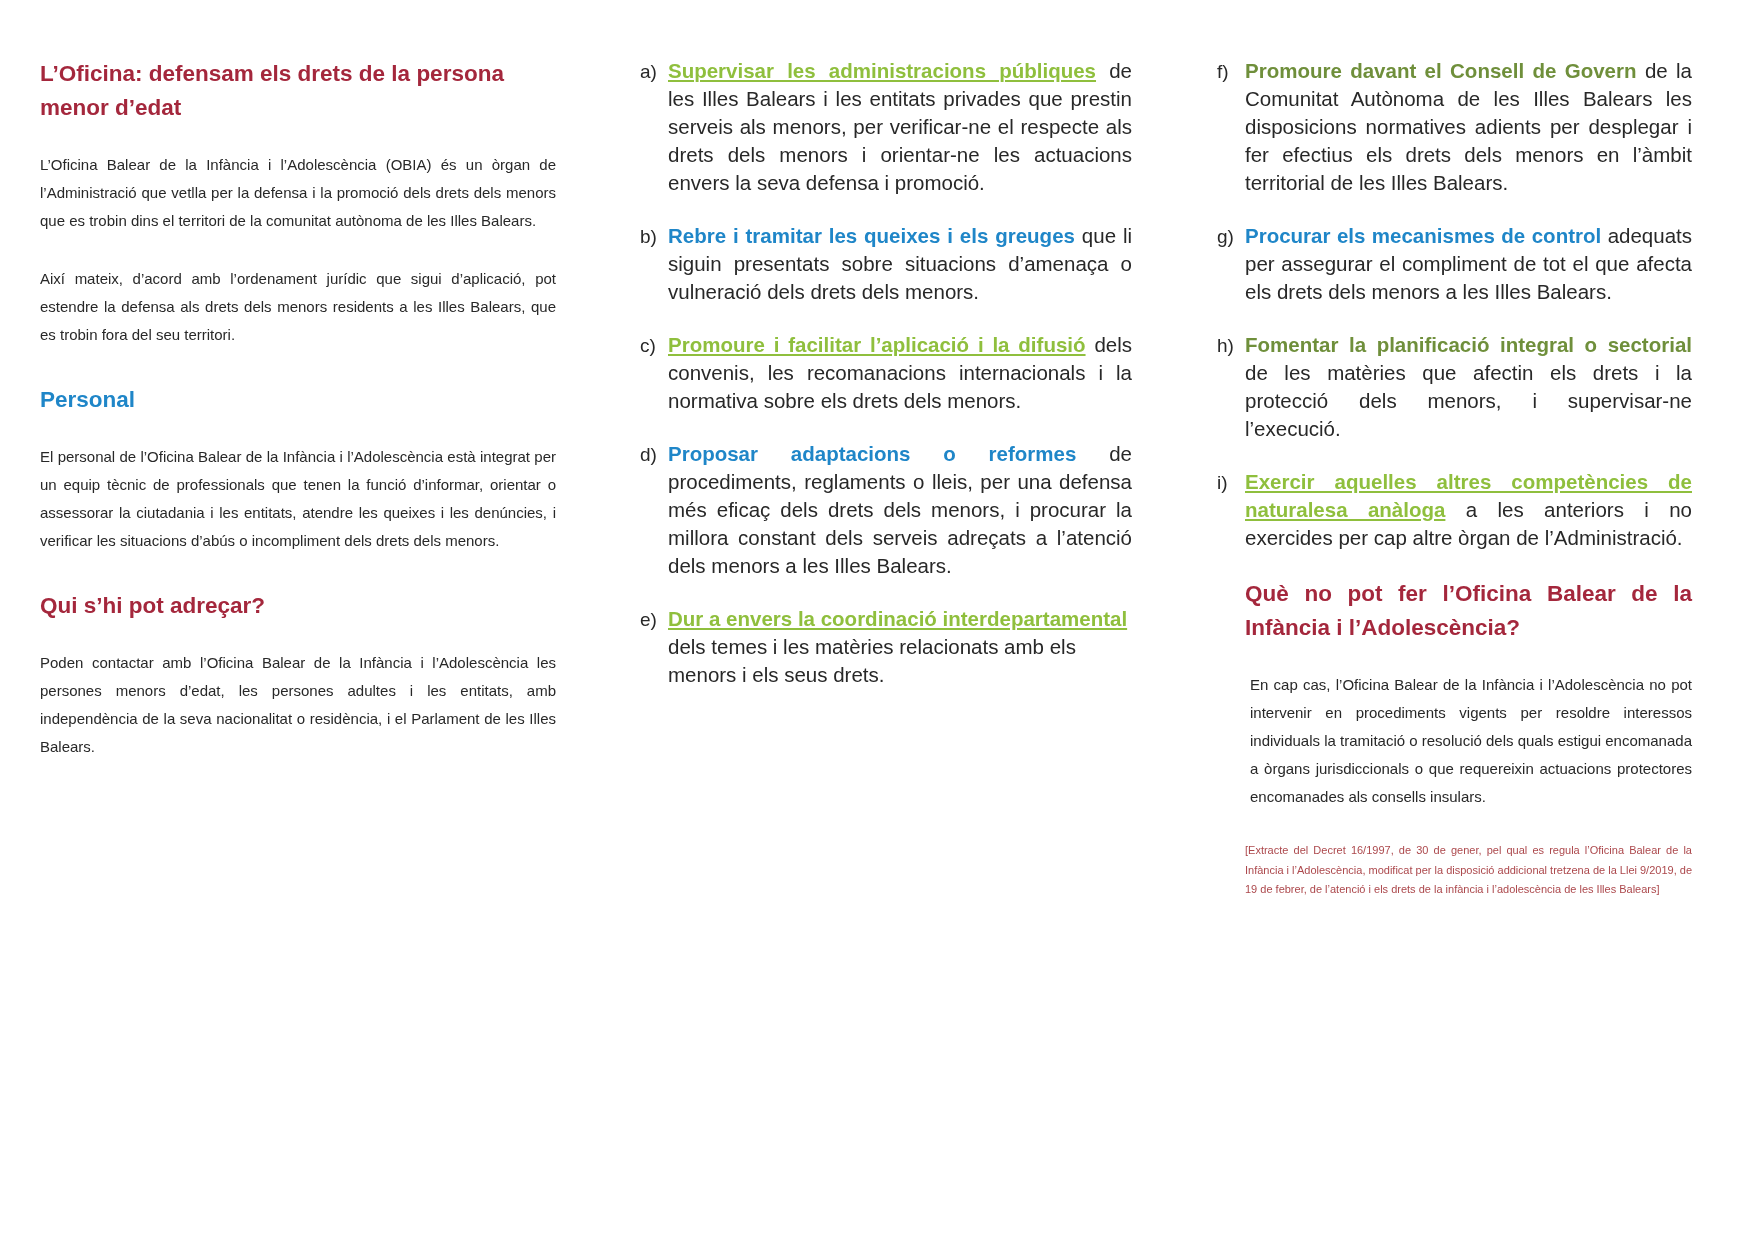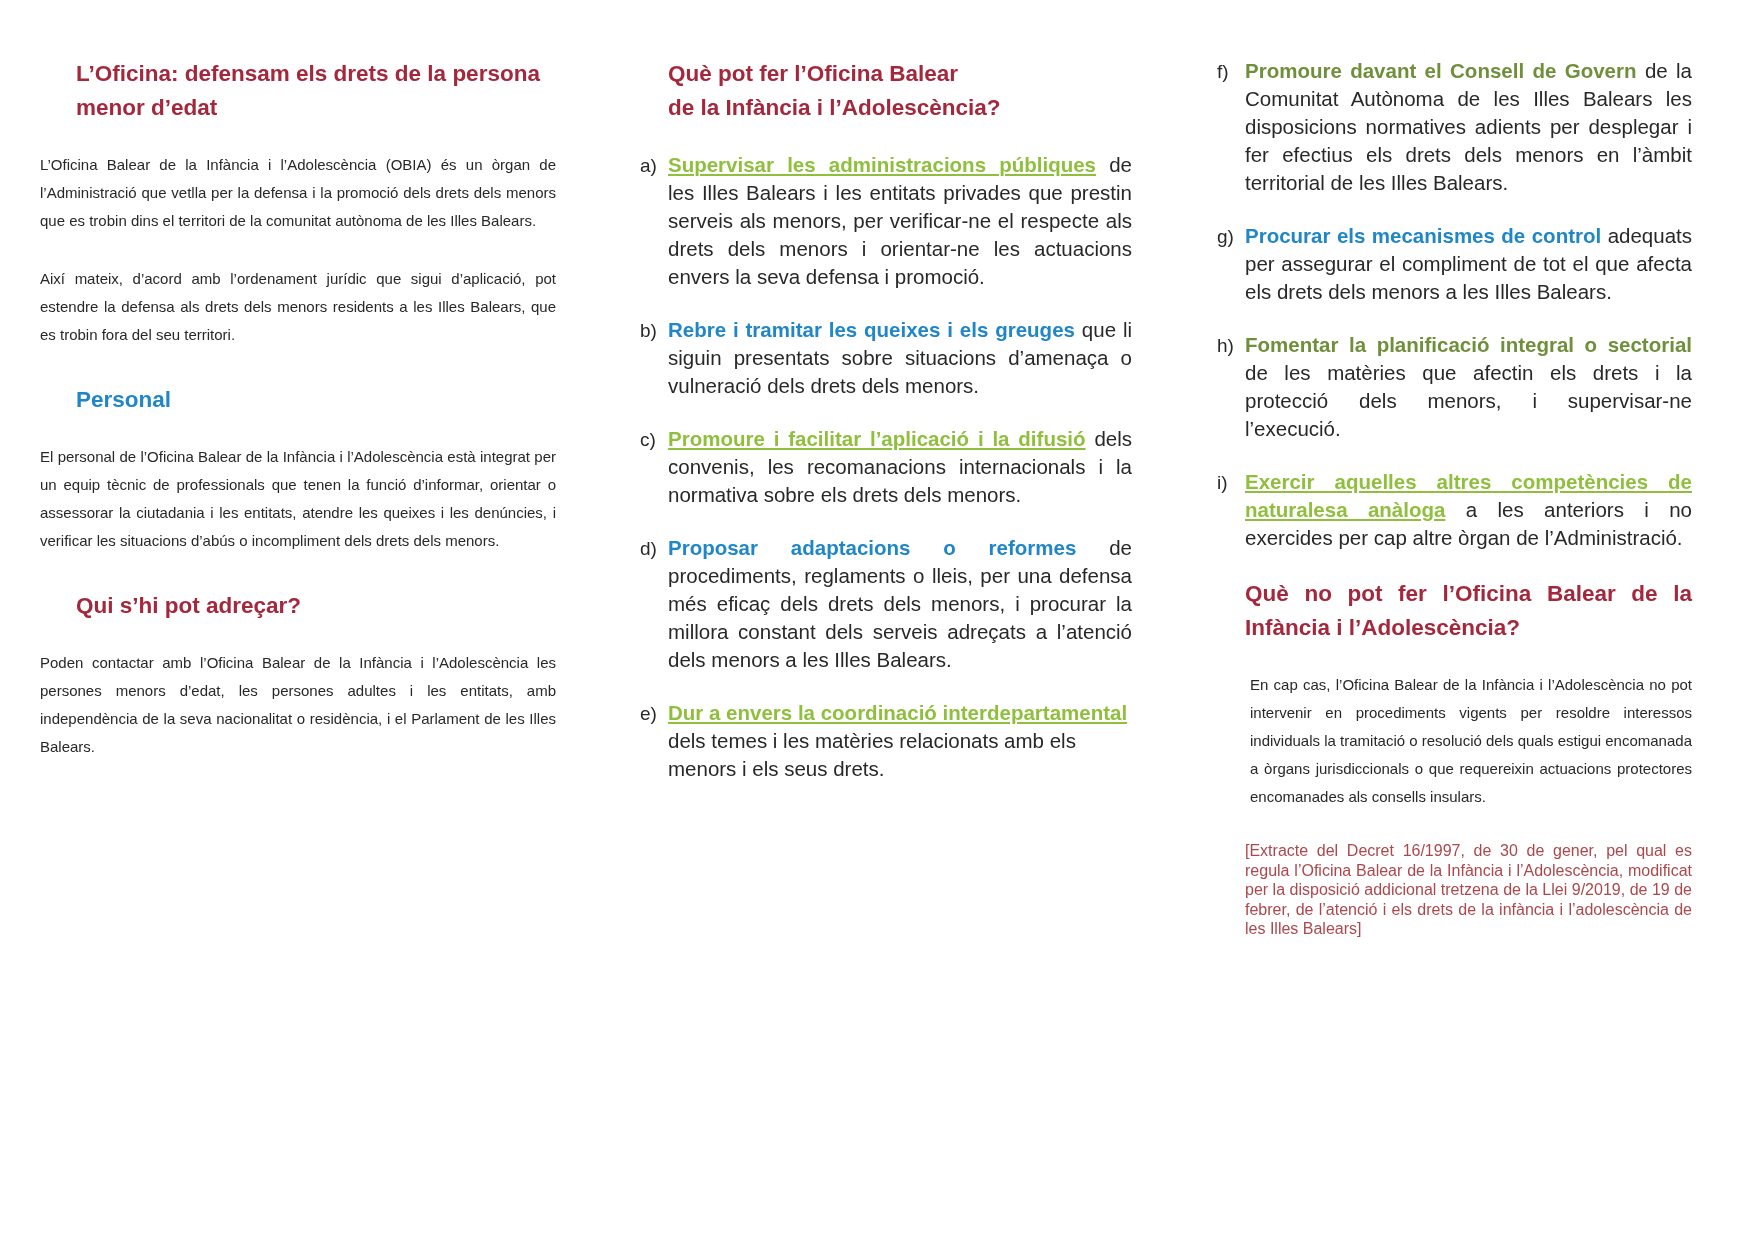--- a/index.html
+++ b/index.html
@@ -26,21 +26,20 @@
   .col-2 { left: 640px; width: 492px; }
   .col-3 { left: 1217px; width: 475px; }
 
   .heading {
     font-size: 22.5px;
     font-weight: 700;
     line-height: 34px;
     color: var(--red);
     margin-bottom: 26px;
     white-space: pre-line;
-    margin-left: 36px;
   }
   .heading.blue { color: var(--blue); }
   .heading.justify { text-align: justify; }
   .col-2 .heading, .col-3 .heading { margin-left: 28px; }
 
   .para {
     font-size: 15px;
     line-height: 28px;
     text-align: justify;
     margin-bottom: 30px;
@@ -62,21 +61,21 @@
     top: 1px;
     font-size: 19px;
     color: var(--body-text);
   }
   .hl { font-weight: 700; }
   .hl[data-hl="green-bright"] { color: var(--green-bright); text-decoration: underline; }
   .hl[data-hl="green-dark"]   { color: var(--green-dark); }
   .hl[data-hl="blue"]         { color: var(--blue); }
 
   .footnote {
-    font-size: 16px;
+    font-size: 11px;
     line-height: 19.5px;
     text-align: justify;
     color: var(--footnote-red);
     margin-top: 8px;
   }
 </style>
 </head>
 <body>
 
 <div class="page">
@@ -85,22 +84,20 @@
     <h2 class="heading">L’Oficina: defensam els drets de la persona menor d’edat</h2>
     <p class="para">L’Oficina Balear de la Infància i l’Adolescència (OBIA) és un òrgan de l’Administració que vetlla per la defensa i la promoció dels drets dels menors que es trobin dins el territori de la comunitat autònoma de les Illes Balears.</p>
     <p class="para pre-head">Així mateix, d’acord amb l’ordenament jurídic que sigui d’aplicació, pot estendre la defensa als drets dels menors residents a les Illes Balears, que es trobin fora del seu territori.</p>
     <h2 class="heading blue">Personal</h2>
     <p class="para pre-head">El personal de l’Oficina Balear de la Infància i l’Adolescència està integrat per un equip tècnic de professionals que tenen la funció d’informar, orientar o assessorar la ciutadania i les entitats, atendre les queixes i les denúncies, i verificar les situacions d’abús o incompliment dels drets dels menors.</p>
     <h2 class="heading">Qui s’hi pot adreçar?</h2>
     <p class="para">Poden contactar amb l’Oficina Balear de la Infància i l’Adolescència les persones menors d’edat, les persones adultes i les entitats, amb independència de la seva nacionalitat o residència, i el Parlament de les Illes Balears.</p>
   </section>
 
   <section class="col col-2">
-    <h2 class="heading">Què pot fer l’Oficina Balear
-de la Infància i l’Adolescència?</h2>
 
     <div class="item">
       <span class="marker">a)</span>
       <span class="hl" data-hl="green-bright">Supervisar les administracions públiques</span>
       <span>de les Illes Balears i les entitats privades que prestin serveis als menors, per verificar-ne el respecte als drets dels menors i orientar-ne les actuacions envers la seva defensa i promoció.</span>
     </div>
 
     <div class="item">
       <span class="marker">b)</span>
       <span class="hl" data-hl="blue">Rebre i tramitar les queixes i els greuges</span>

